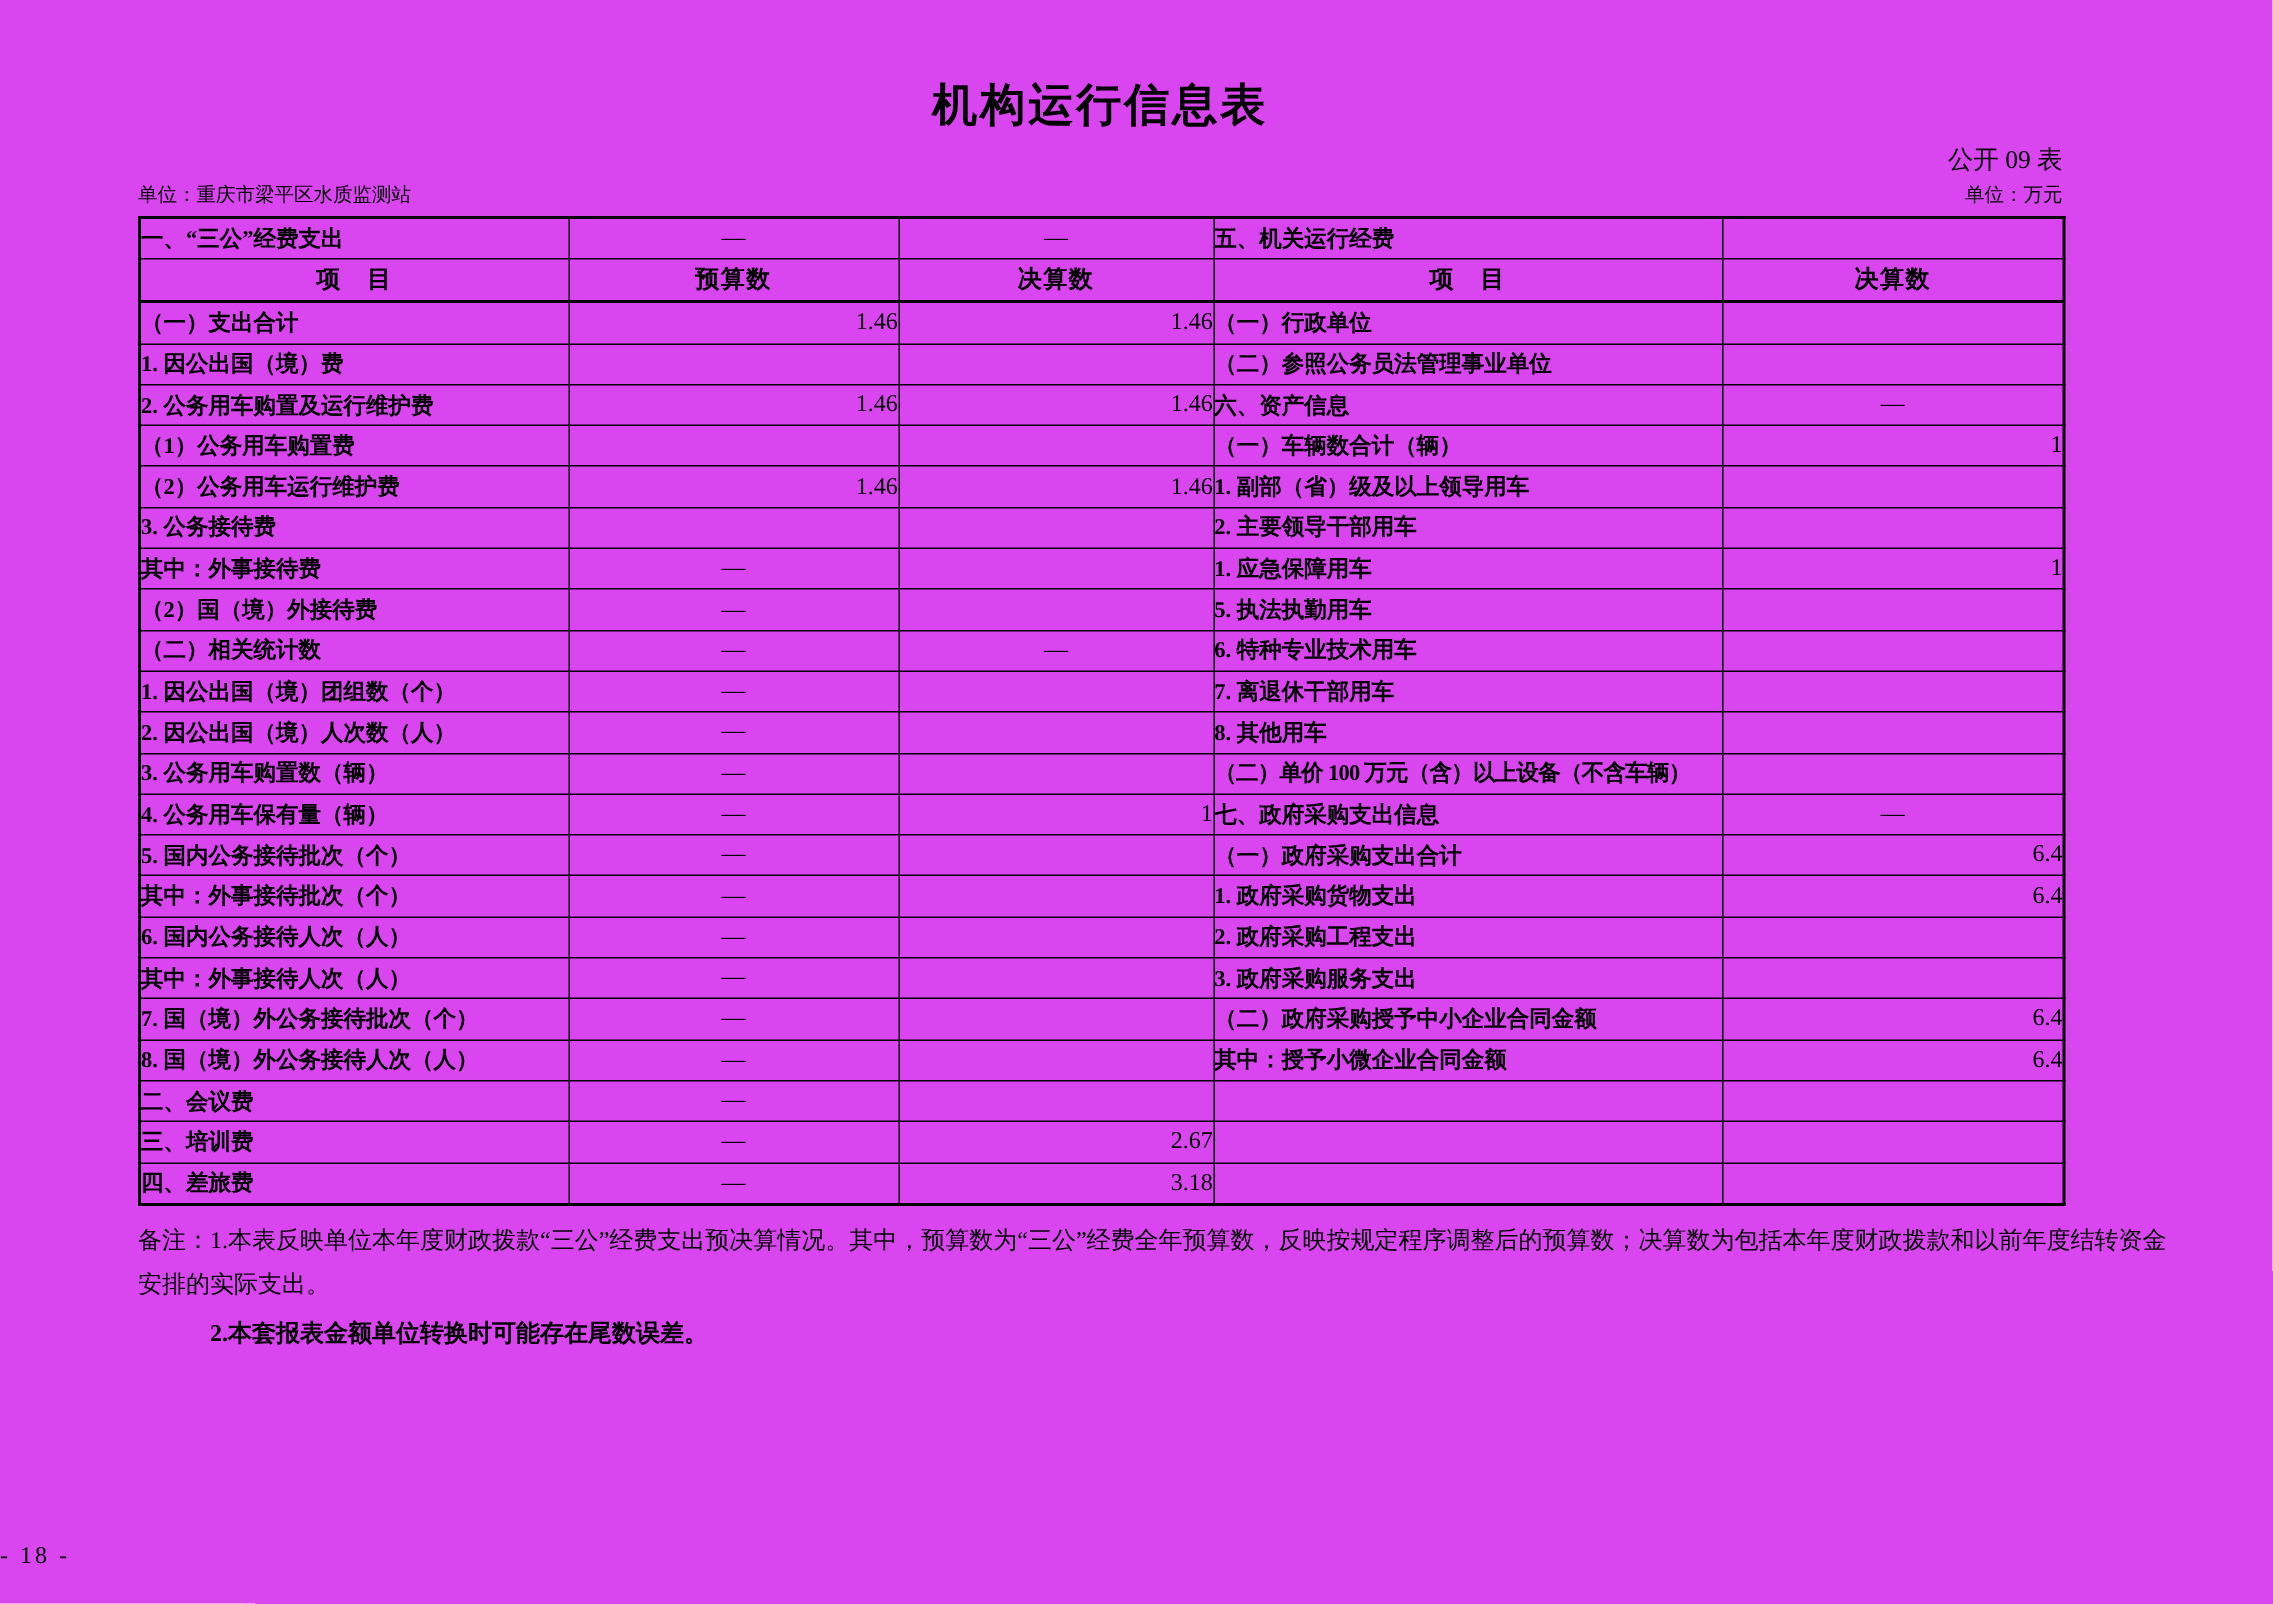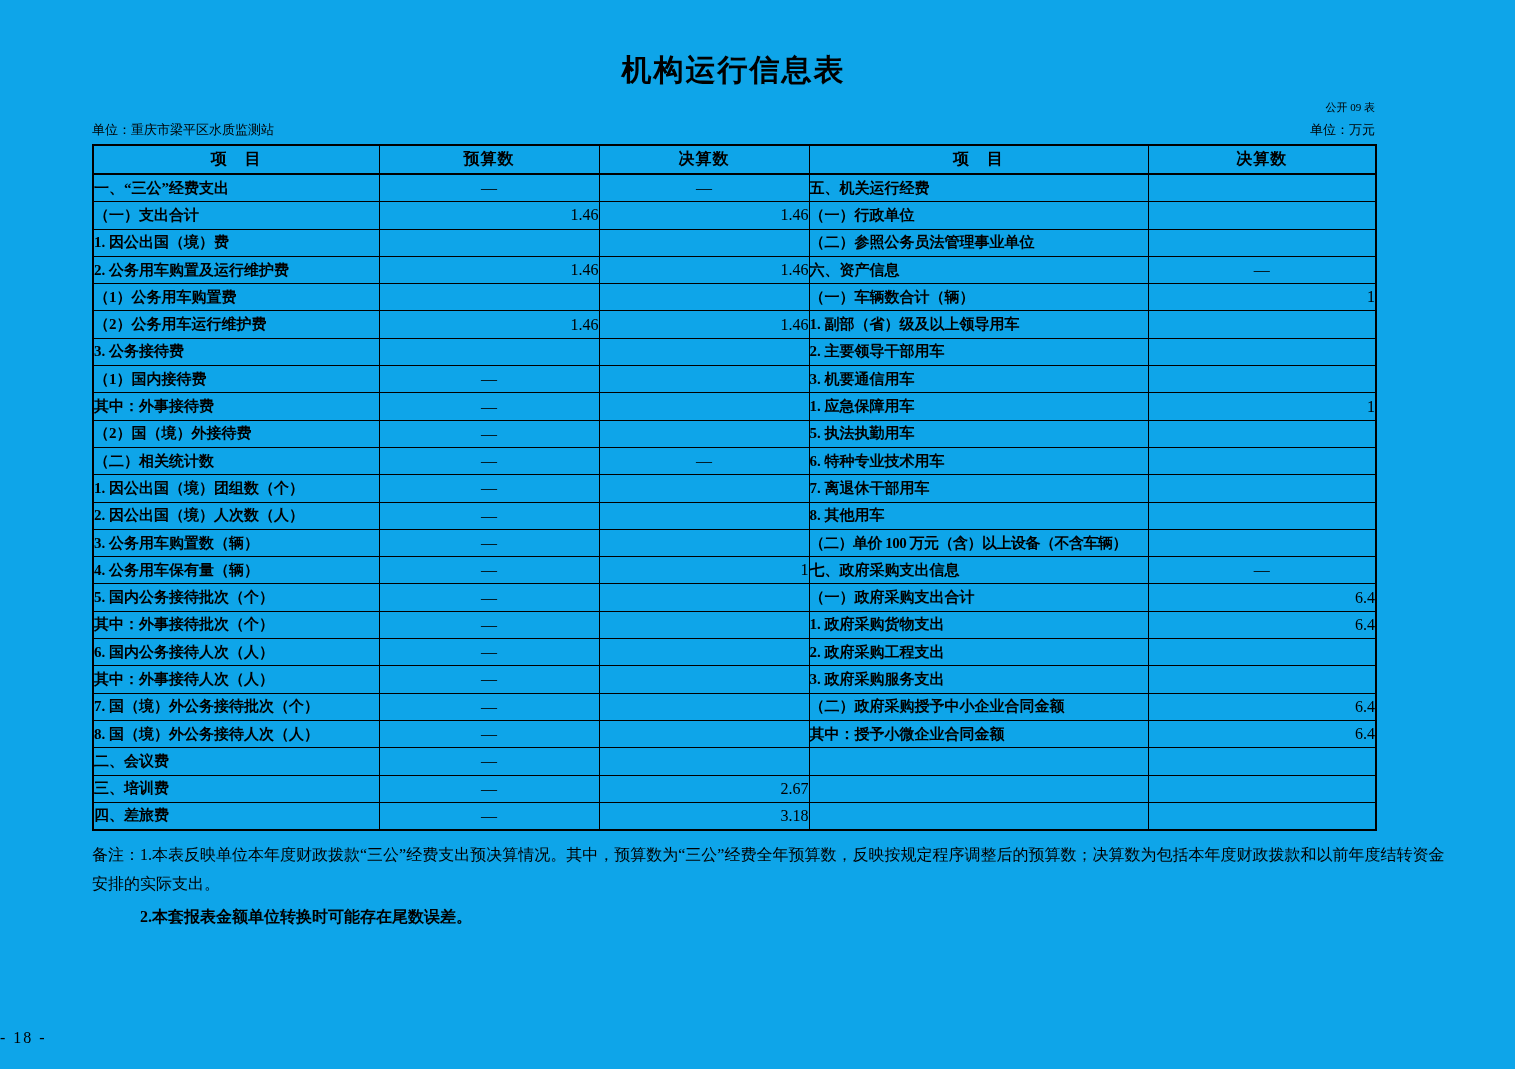--- a/index.html
+++ b/index.html
@@ -1,20 +1,20 @@
 <!DOCTYPE html>
 <html><head>
 <meta charset="utf-8">
 <style>
   html,body{margin:0;padding:0;background:#fff;}
   body{font-family:"Liberation Serif","DejaVu Serif",serif;color:#000;}
-  .page{position:relative;width:1515px;height:1069px;background:#0ea5e9;overflow:hidden;}
+  .page{position:relative;width:1515px;height:1069px;background:#d946ef;overflow:hidden;}
   .content{position:absolute;left:92px;top:0;width:1283px;}
   .title{margin:50px 0 6px 0;text-align:center;font-size:30px;font-weight:bold;letter-spacing:2px;}
-  .pub-row{text-align:right;font-size:11px;line-height:20px;height:20px;}
+  .pub-row{text-align:right;font-size:17px;line-height:20px;height:20px;}
   .unit-row{display:flex;justify-content:space-between;align-items:flex-end;font-size:13px;line-height:24px;height:25px;margin-bottom:2px;}
 
   table.budget{border-collapse:collapse;table-layout:fixed;width:1283px;border:2px solid #000;}
   table.budget th{border:1px solid #000;border-bottom:2px solid #000;font-size:16px;font-weight:bold;
       height:27px;padding:0;text-align:center;letter-spacing:1px;}
   table.budget td{border:1px solid #000;height:26.3px;padding:0;overflow:hidden;}
   td.label{font-weight:bold;font-size:15px;white-space:nowrap;text-align:left;}
   td.val{font-size:16px;text-align:right;padding-right:12px;white-space:nowrap;}
   td.val.dash{text-align:center;padding-right:0;}
   .ind0{padding-left:4px;}.ind1{padding-left:21px;}.ind2{padding-left:35px;}
@@ -41,34 +41,34 @@
     <table class="budget">
       <colgroup>
         <col style="width:286px">
           <col style="width:220px">
           <col style="width:210px">
           <col style="width:339px">
           <col style="width:228px">
       </colgroup>
       <tbody>
           <tr>
+        <td class="label ind0">一、“三公”经费支出</td>
+        <td class="val dash">—</td>
+        <td class="val dash">—</td>
+        <td class="label ind0">五、机关运行经费</td>
+        <td class="val"></td>
+      </tr>
+      <tr>
         <th>项　目</th>
         <th>预算数</th>
         <th>决算数</th>
         <th>项　目</th>
         <th>决算数</th>
       </tr>
       <tr>
-        <td class="label ind0">一、“三公”经费支出</td>
-        <td class="val dash">—</td>
-        <td class="val dash">—</td>
-        <td class="label ind0">五、机关运行经费</td>
-        <td class="val"></td>
-      </tr>
-      <tr>
         <td class="label ind1">（一）支出合计</td>
         <td class="val">1.46</td>
         <td class="val">1.46</td>
         <td class="label ind1">（一）行政单位</td>
         <td class="val"></td>
       </tr>
       <tr>
         <td class="label ind2">1. 因公出国（境）费</td>
         <td class="val"></td>
         <td class="val"></td>
@@ -94,27 +94,20 @@
         <td class="val">1.46</td>
         <td class="val">1.46</td>
         <td class="label ind2">1. 副部（省）级及以上领导用车</td>
         <td class="val"></td>
       </tr>
       <tr>
         <td class="label ind2">3. 公务接待费</td>
         <td class="val"></td>
         <td class="val"></td>
         <td class="label ind2">2. 主要领导干部用车</td>
-        <td class="val"></td>
-      </tr>
-      <tr>
-        <td class="label ind3">（1）国内接待费</td>
-        <td class="val dash">—</td>
-        <td class="val"></td>
-        <td class="label ind2">3. 机要通信用车</td>
         <td class="val"></td>
       </tr>
       <tr>
         <td class="label ind5">其中：外事接待费</td>
         <td class="val dash">—</td>
         <td class="val"></td>
         <td class="label ind2">1. 应急保障用车</td>
         <td class="val">1</td>
       </tr>
       <tr>

